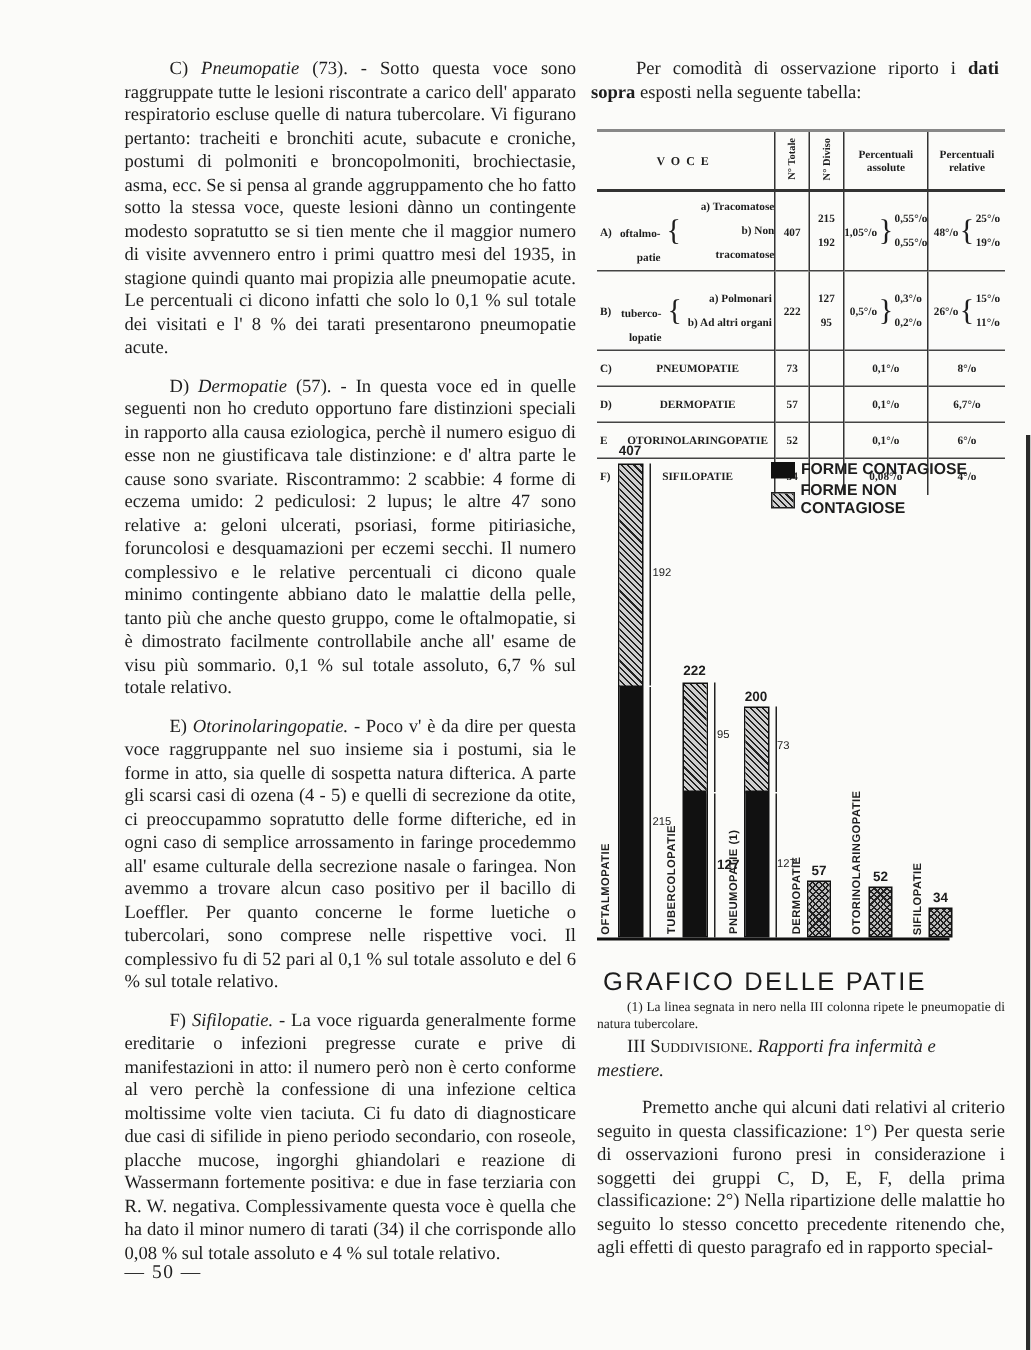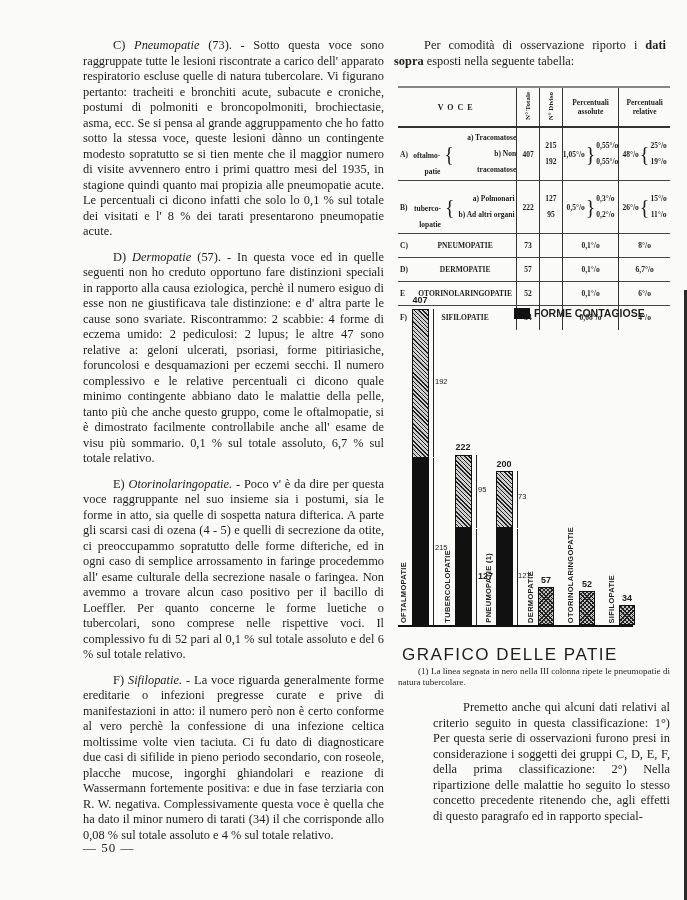--- a/index.html
+++ b/index.html
@@ -43,21 +43,21 @@
   .legend .row { display:flex; align-items:center; gap:4px; height:20px; }
   .sw { width:16px; height:11px; display:inline-block; }
   .sw-black { background:#111; }
   .sw-hatch { border:1px solid #222; box-sizing:border-box; background:repeating-linear-gradient(45deg,#222 0 1px,#cfcfcf 1px 3px); }
   .chart-title { position:absolute; left:374px; top:645px; width:272px; text-align:center; font-family:"Liberation Sans",sans-serif; font-size:17px; letter-spacing:1.5px; }
   .footnote { position:absolute; left:398px; top:666px; width:272px; font-size:9px; line-height:11px; text-align:justify; text-indent:20px; }
   .section { position:absolute; left:398px; top:690px; width:272px; font-size:12.4px; line-height:15.5px; }
   .section p { margin:0; text-indent:20px; }
   .sc { font-variant:small-caps; }
   .section i { font-style:italic; }
-  .section .para2 { margin-top:10px; text-indent:30px; text-align:justify;margin-left:35px; }
+  .section .para2 { margin-top:10px; text-indent:30px; text-align:justify; }
 </style>
 </head>
 <body>
 
 <div class="edge"></div>
 
 <div class="col-left">
   <p><span>C) </span><i>Pneumopatie</i><span> (73). - Sotto questa voce sono raggruppate tutte le lesioni riscontrate a carico dell' apparato respiratorio escluse quelle di natura tubercolare. Vi figurano pertanto: tracheiti e bronchiti acute, subacute e croniche, postumi di polmoniti e broncopolmoniti, brochiectasie, asma, ecc. Se si pensa al grande aggruppamento che ho fatto sotto la stessa voce, queste lesioni dànno un contingente modesto sopratutto se si tien mente che il maggior numero di visite avvennero entro i primi quattro mesi del 1935, in stagione quindi quanto mai propizia alle pneumopatie acute. Le percentuali ci dicono infatti che solo lo 0,1 % sul totale dei visitati e l' 8 % dei tarati presentarono pneumopatie acute.</span></p>
   <p><span>D) </span><i>Dermopatie</i><span> (57). - In questa voce ed in quelle seguenti non ho creduto opportuno fare distinzioni speciali in rapporto alla causa eziologica, perchè il numero esiguo di esse non ne giustificava tale distinzione: e d' altra parte le cause sono svariate. Riscontrammo: 2 scabbie: 4 forme di eczema umido: 2 pediculosi: 2 lupus; le altre 47 sono relative a: geloni ulcerati, psoriasi, forme pitiriasiche, foruncolosi e desquamazioni per eczemi secchi. Il numero complessivo e le relative percentuali ci dicono quale minimo contingente abbiano dato le malattie della pelle, tanto più che anche questo gruppo, come le oftalmopatie, si è dimostrato facilmente controllabile anche all' esame de visu più sommario. 0,1 % sul totale assoluto, 6,7 % sul totale relativo.</span></p>
   <p><span>E) </span><i>Otorinolaringopatie.</i><span> - Poco v' è da dire per questa voce raggruppante nel suo insieme sia i postumi, sia le forme in atto, sia quelle di sospetta natura difterica. A parte gli scarsi casi di ozena (4 - 5) e quelli di secrezione da otite, ci preoccupammo sopratutto delle forme difteriche, ed in ogni caso di semplice arrossamento in faringe procedemmo all' esame culturale della secrezione nasale o faringea. Non avemmo a trovare alcun caso positivo per il bacillo di Loeffler. Per quanto concerne le forme luetiche o tubercolari, sono comprese nelle rispettive voci. Il complessivo fu di 52 pari al 0,1 % sul totale assoluto e del 6 % sul totale relativo.</span></p>
@@ -183,20 +183,24 @@
   </tbody>
 </table>
 
 <div class="chart">
 
   <div class="legend">
     <div class="row">
         <span class="sw sw-black"></span>
         <span>FORME CONTAGIOSE</span>
       </div>
+    <div class="row">
+        <span class="sw sw-hatch"></span>
+        <span>FORME NON CONTAGIOSE</span>
+      </div>
   </div>
 
   <div class="val" style="left:2px;top:0px">407</div>
   <div class="bar" style="left:14px;top:14px;width:17px;height:316px">
     <div class="seg-hatch" style="height:148px"></div>
     <div class="seg-black" style="height:167px"></div>
   </div>
   <div class="bracket" style="left:32px;top:14px;height:148px"></div>
   <div class="bval" style="left:37px;top:82px">192</div>
   <div class="bracket" style="left:32px;top:163px;height:167px"></div>
@@ -243,14 +247,15 @@
     </div>
   <div class="blabel" style="left:209px;bottom:22px">SIFILOPATIE</div>
 
   <div class="baseline"></div>
 </div>
 
 <div class="chart-title">GRAFICO DELLE PATIE</div>
 <div class="footnote">(1) La linea segnata in nero nella III colonna ripete le pneumopatie di natura tubercolare.</div>
 
 <div class="section">
+  <p><span>III </span><span class="sc">Suddivisione.</span><i> Rapporti fra infermità e mestiere.</i></p>
   <p class="para2">Premetto anche qui alcuni dati relativi al criterio seguito in questa classificazione: 1°) Per questa serie di osservazioni furono presi in considerazione i soggetti dei gruppi C, D, E, F, della prima classificazione: 2°) Nella ripartizione delle malattie ho seguito lo stesso concetto precedente ritenendo che, agli effetti di questo paragrafo ed in rapporto special-</p>
 </div>
 
 </body></html>

